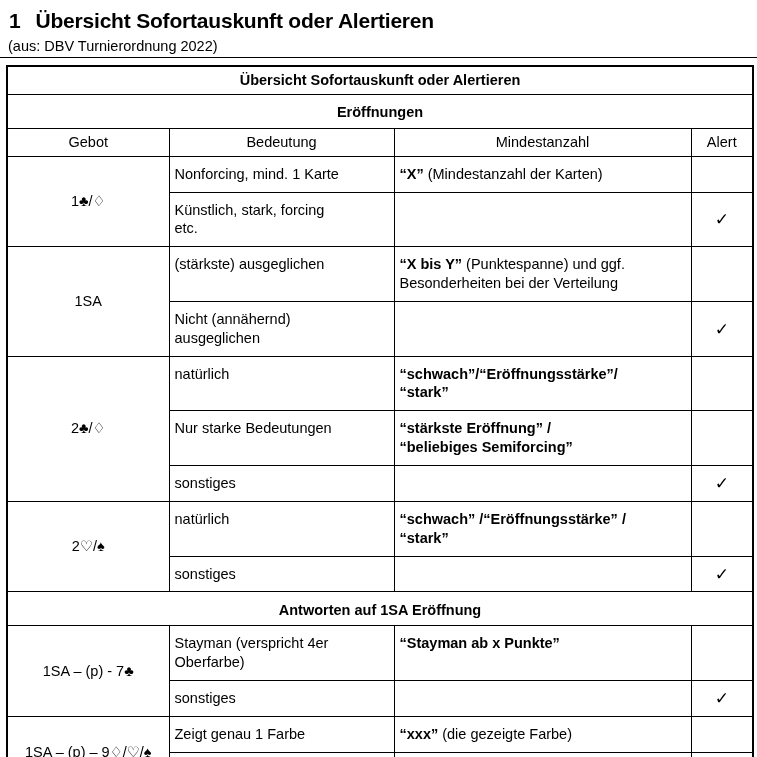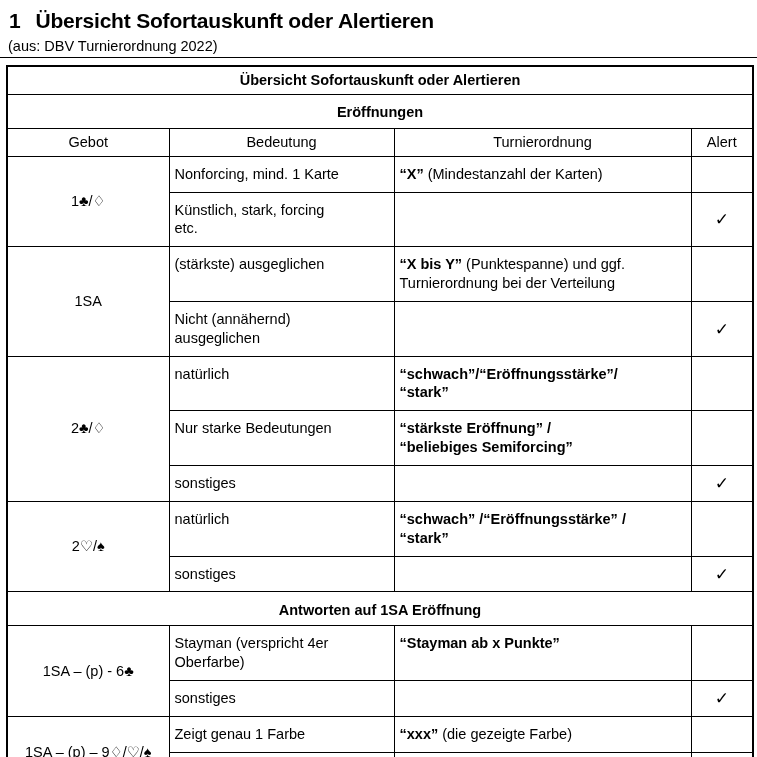--- a/index.html
+++ b/index.html
@@ -75,40 +75,40 @@
     <tbody id="tbl-body">
         <tr class="row-title">
           <td class="title-cell" colspan="4">Übersicht Sofortauskunft oder Alertieren</td>
         </tr>
         <tr class="row-section">
           <td class="section-cell" colspan="4">Eröffnungen</td>
         </tr>
         <tr class="row-cols">
           <td class="col-head">Gebot</td>
           <td class="col-head">Bedeutung</td>
-          <td class="col-head">Turnierordnung</td>
+          <td class="col-head">Mindestanzahl</td>
           <td class="col-head">Alert</td>
         </tr>
         <tr class="row-data">
           <td class="gebot-cell" rowspan="2">1♣/♢</td>
           <td class="bed-cell">Nonforcing, mind. 1 Karte</td>
           <td class="sofort-cell"><span class="seg-bold">“X”</span><span class="seg"> (Mindestanzahl der Karten)</span></td>
           <td class="alert-cell"></td>
         </tr>
         <tr class="row-data">
           <td class="bed-cell">Künstlich, stark, forcing
 etc.</td>
           <td class="sofort-cell"></td>
           <td class="alert-cell"><span class="check">✓</span></td>
         </tr>
         <tr class="row-data">
           <td class="gebot-cell" rowspan="2">1SA</td>
           <td class="bed-cell">(stärkste) ausgeglichen</td>
           <td class="sofort-cell"><span class="seg-bold">“X bis Y”</span><span class="seg"> (Punktespanne) und ggf.
-Turnierordnung bei der Verteilung</span></td>
+Besonderheiten bei der Verteilung</span></td>
           <td class="alert-cell"></td>
         </tr>
         <tr class="row-data">
           <td class="bed-cell">Nicht (annähernd)
 ausgeglichen</td>
           <td class="sofort-cell"></td>
           <td class="alert-cell"><span class="check">✓</span></td>
         </tr>
         <tr class="row-data">
           <td class="gebot-cell" rowspan="3">2♣/♢</td>
@@ -137,21 +137,21 @@
         </tr>
         <tr class="row-data">
           <td class="bed-cell">sonstiges</td>
           <td class="sofort-cell"></td>
           <td class="alert-cell"><span class="check">✓</span></td>
         </tr>
         <tr class="row-section">
           <td class="section-cell" colspan="4">Antworten auf 1SA Eröffnung</td>
         </tr>
         <tr class="row-data">
-          <td class="gebot-cell" rowspan="2">1SA – (p) - 6♣</td>
+          <td class="gebot-cell" rowspan="2">1SA – (p) - 7♣</td>
           <td class="bed-cell">Stayman (verspricht 4er
 Oberfarbe)</td>
           <td class="sofort-cell"><span class="seg-bold">“Stayman ab x Punkte”</span></td>
           <td class="alert-cell"></td>
         </tr>
         <tr class="row-data">
           <td class="bed-cell">sonstiges</td>
           <td class="sofort-cell"></td>
           <td class="alert-cell"><span class="check">✓</span></td>
         </tr>

